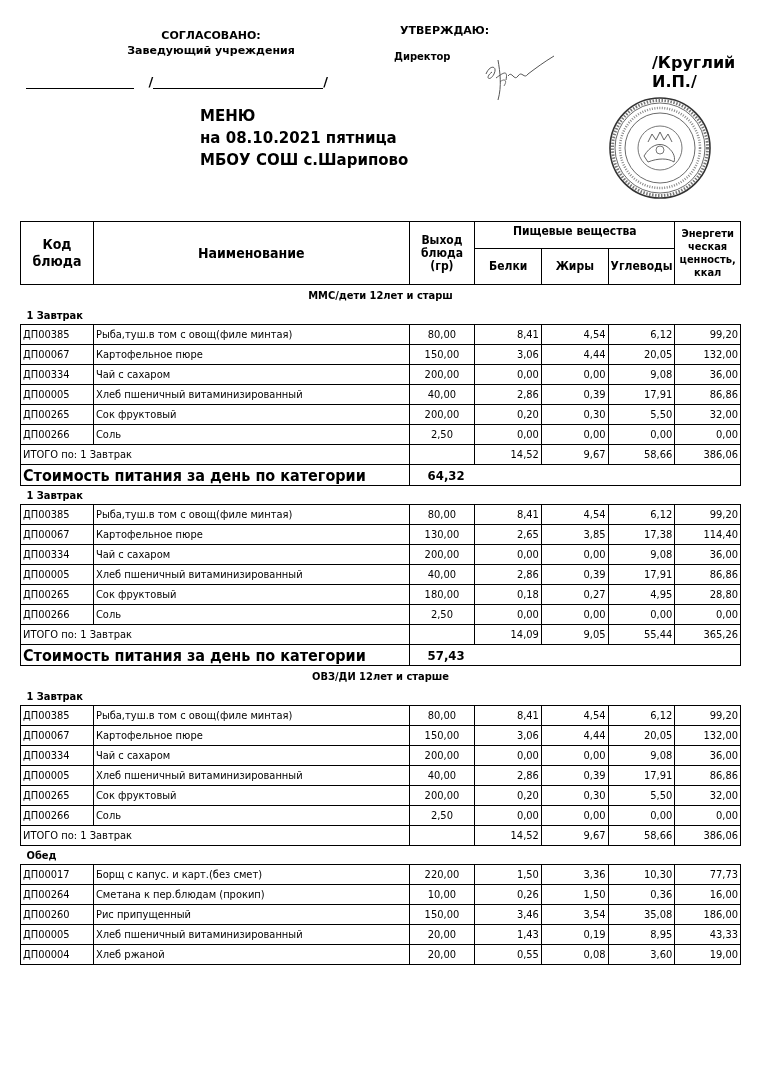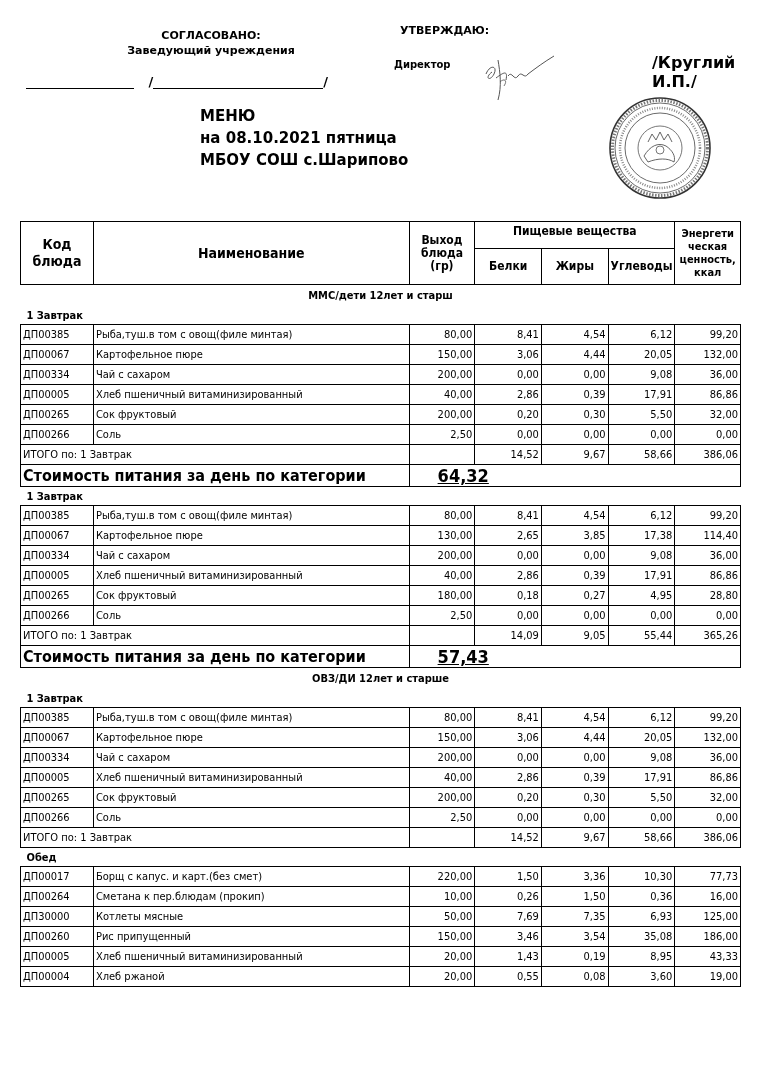--- a/index.html
+++ b/index.html
@@ -4,41 +4,41 @@
 <style>
   html, body { margin: 0; padding: 0; background: #ffffff; }
   body { width: 758px; height: 1071px; position: relative; overflow: hidden;
          font-family: "DejaVu Sans", sans-serif; color: #000; }
   .abs { position: absolute; }
   .hdr-approved { left: 90px; top: 28px; width: 180px; text-align: center; font-size: 11px; font-weight: bold; line-height: 15px; margin-left: 31px; }
   .hdr-approved .sub { font-weight: bold; }
   .sign-lines { left: 26px; top: 74px; font-size: 13px; font-weight: bold; }
   .sign-lines .ln { display: inline-block; border-bottom: 1.3px solid #000; height: 14px; vertical-align: bottom; }
   .hdr-confirm { left: 400px; top: 24px; font-size: 11px; font-weight: bold; }
-  .director { left: 394px; top: 51px; font-size: 10px; font-weight: bold; margin-top: 8px; }
+  .director { left: 394px; top: 51px; font-size: 10px; font-weight: bold; }
   .director-name { left: 652px; top: 53px; font-size: 16px; font-weight: bold; }
   .signature { left: 478px; top: 52px; width: 80px; height: 60px; }
   .stamp { left: 608px; top: 96px; width: 104px; height: 104px; }
   .title-block { left: 200px; top: 105px; width: 276px; text-align: left; font-size: 15px; font-weight: bold; line-height: 22px; }
 
   table.menu { position: absolute; left: 20px; border-collapse: collapse; table-layout: fixed; width: 721px; }
   table.menu td, table.menu th { border: 1px solid #000; padding: 0 2px; height: 19px; font-size: 11px; font-family: "DejaVu Sans Condensed", "DejaVu Sans", sans-serif; font-weight: normal; white-space: nowrap; overflow: hidden; }
   .col-code { width: 70px; }
   .col-name { width: 303px; }
   .col-yield { width: 63px; }
   .col-n { width: 64px; }
   .col-kcal { width: 63px; }
   table.head th { font-weight: bold; text-align: center; vertical-align: middle; height: auto; white-space: normal; line-height: 13px; }
   .th-big { font-size: 14px !important; line-height: 17px !important; }
   .th-mid { font-size: 12px !important; }
   td.num { text-align: right; }
-  td.ctr { text-align: right; margin-top: 32px; }
+  td.ctr { text-align: center; margin-top: 32px; }
   td.bold { font-weight: bold; }
   tr.cost td { font-size: 16px; font-weight: bold; height: 20px; }
-  tr.cost td.costval { font-size: 18px; padding-left: 28px; text-decoration: underline; }
+  tr.cost td.costval { font-size: 13px; padding-left: 18px; }
   tr.sect td { border: none; font-weight: bold; text-align: center; height: 21px; font-size: 11px; }
   tr.meal td { border: none; font-weight: bold; text-align: left; padding-left: 6px; height: 18px; font-size: 11px; }
 </style>
 </head>
 <body>
 
 <div class="abs hdr-approved">
   <div>СОГЛАСОВАНО:</div>
   <div class="sub">Заведующий  учреждения</div>
 </div>
@@ -336,29 +336,20 @@
       <tr>
         <td>ДП00264</td>
         <td>Сметана к пер.блюдам (прокип)</td>
         <td class="ctr">10,00</td>
         <td class="num">0,26</td>
         <td class="num">1,50</td>
         <td class="num">0,36</td>
         <td class="num">16,00</td>
       </tr>
       <tr>
-        <td>ДП30000</td>
-        <td>Котлеты мясные</td>
-        <td class="ctr">50,00</td>
-        <td class="num">7,69</td>
-        <td class="num">7,35</td>
-        <td class="num">6,93</td>
-        <td class="num">125,00</td>
-      </tr>
-      <tr>
         <td>ДП00260</td>
         <td>Рис припущенный</td>
         <td class="ctr">150,00</td>
         <td class="num">3,46</td>
         <td class="num">3,54</td>
         <td class="num">35,08</td>
         <td class="num">186,00</td>
       </tr>
       <tr>
         <td>ДП00005</td>

